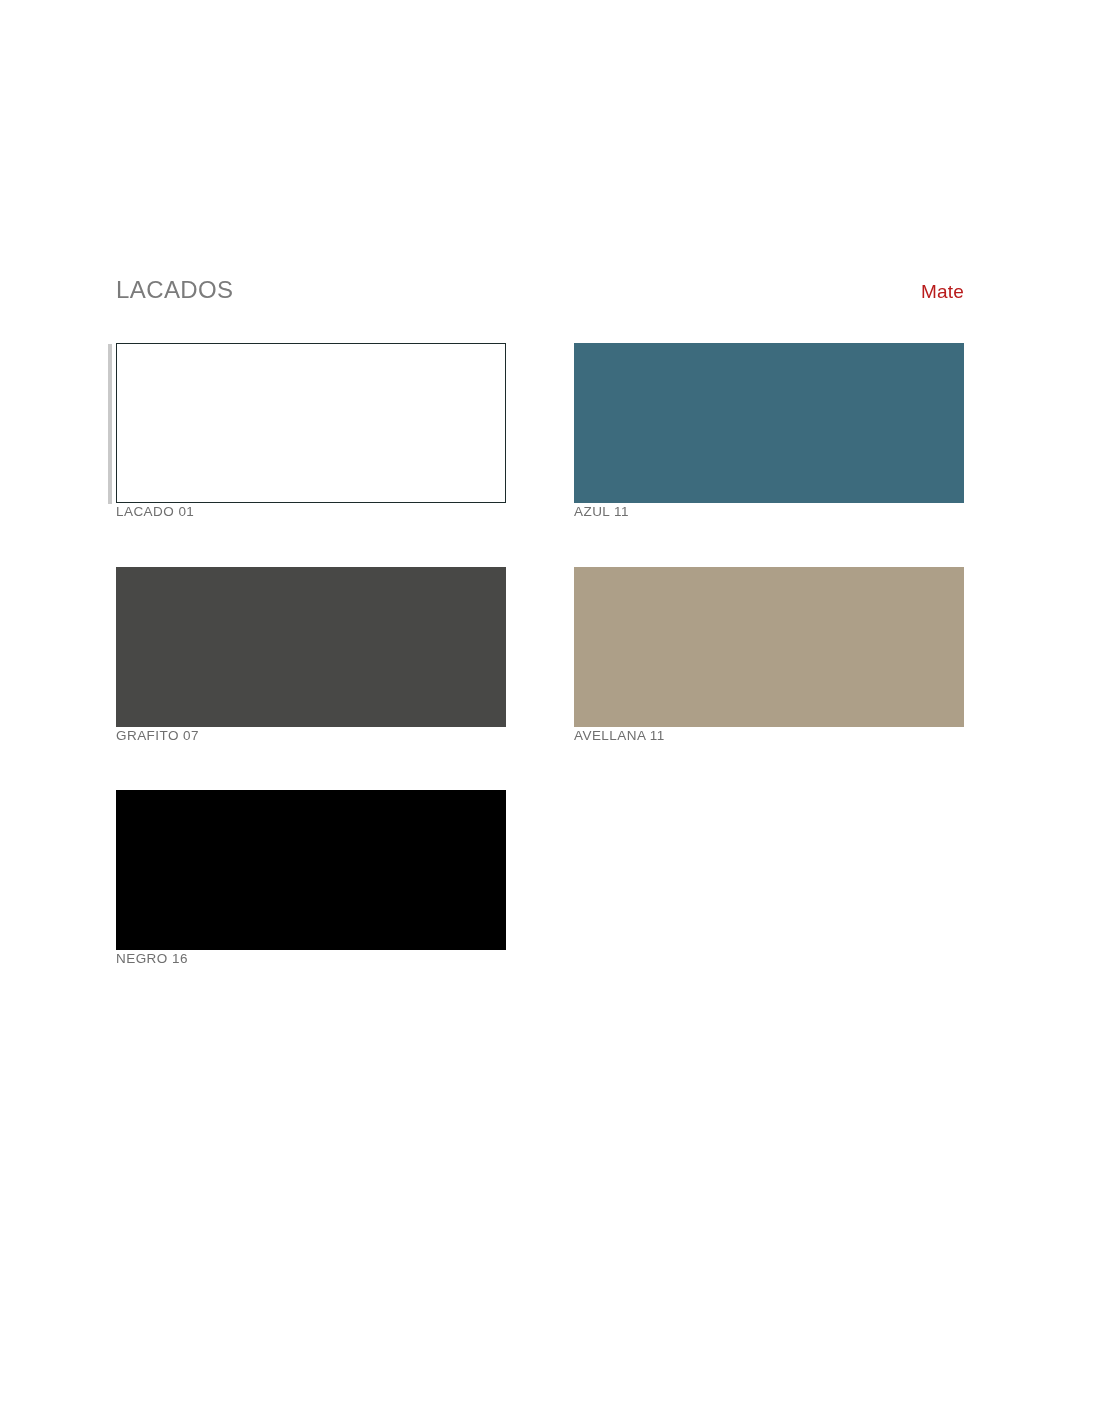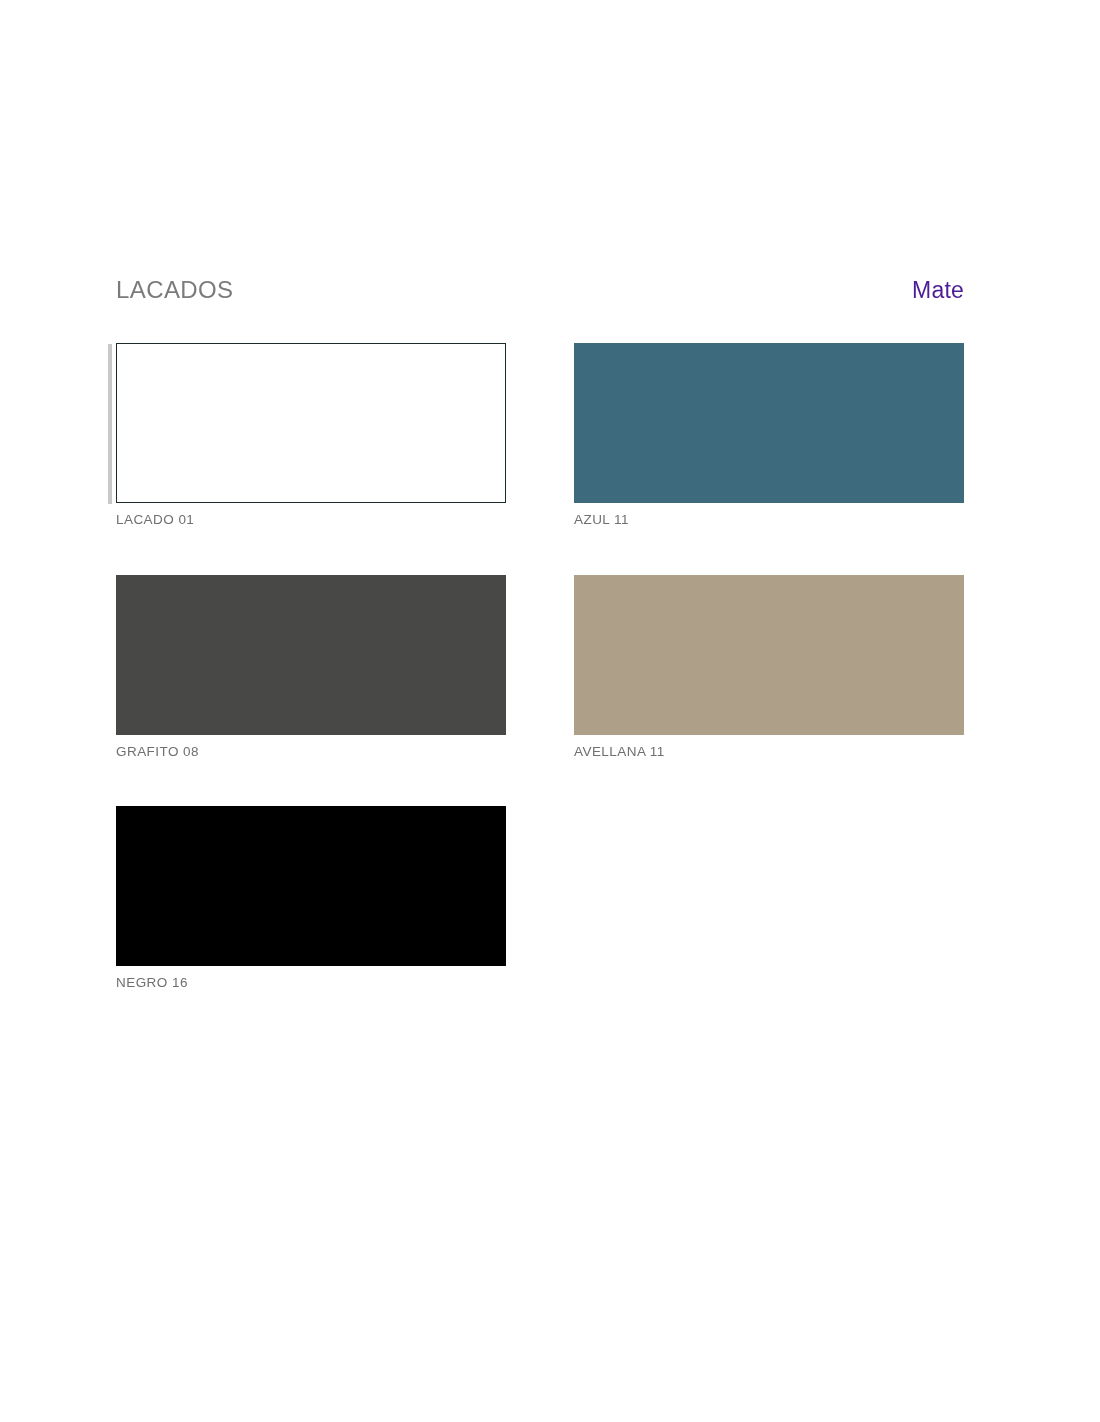--- a/index.html
+++ b/index.html
@@ -35,23 +35,23 @@
     justify-content: space-between;
   }
   .header-title {
     font-size: 24px;
     font-weight: 400;
     color: #7b7b7b;
     letter-spacing: 0.4px;
     line-height: 1;
   }
   .header-finish {
-    font-size: 23px;
+    font-size: 19px;
     font-weight: 400;
-    color: #4c1d95;
+    color: #b91c1c;
     letter-spacing: 0.2px;
     line-height: 1;
   }
 
   
   .grid {
     position: absolute;
     left: 116px;
     top: 343px;
     width: 848px;
@@ -82,21 +82,21 @@
   .chip-edge {
     position: absolute;
     left: -9px;
     top: 0;
     width: 4px;
     height: 160px;
     background: #c9c9c9;
   }
 
   .chip-label {
-    margin-top: 10px;
+    margin-top: 2px;
     font-size: 13.5px;
     font-weight: 400;
     color: #6f6f6f;
     letter-spacing: 0.45px;
     line-height: 1;
     white-space: nowrap;
   }
 </style>
 </head>
 <body>
@@ -114,21 +114,21 @@
           <div class="chip-edge" style="background: rgb(201, 201, 201);"></div>
         </div>
         <div class="chip-label">LACADO 01</div>
       </div>
       <div class="cell">
         <div class="chip" style="background: rgb(61, 107, 125);"></div>
         <div class="chip-label">AZUL 11</div>
       </div>
       <div class="cell">
         <div class="chip" style="background: rgb(72, 72, 70);"></div>
-        <div class="chip-label">GRAFITO 08</div>
+        <div class="chip-label">GRAFITO 07</div>
       </div>
       <div class="cell">
         <div class="chip" style="background: rgb(173, 159, 136);"></div>
         <div class="chip-label">AVELLANA 11</div>
       </div>
       <div class="cell">
         <div class="chip" style="background: rgb(0, 0, 0);"></div>
         <div class="chip-label">NEGRO 16</div>
       </div>
     </div>

